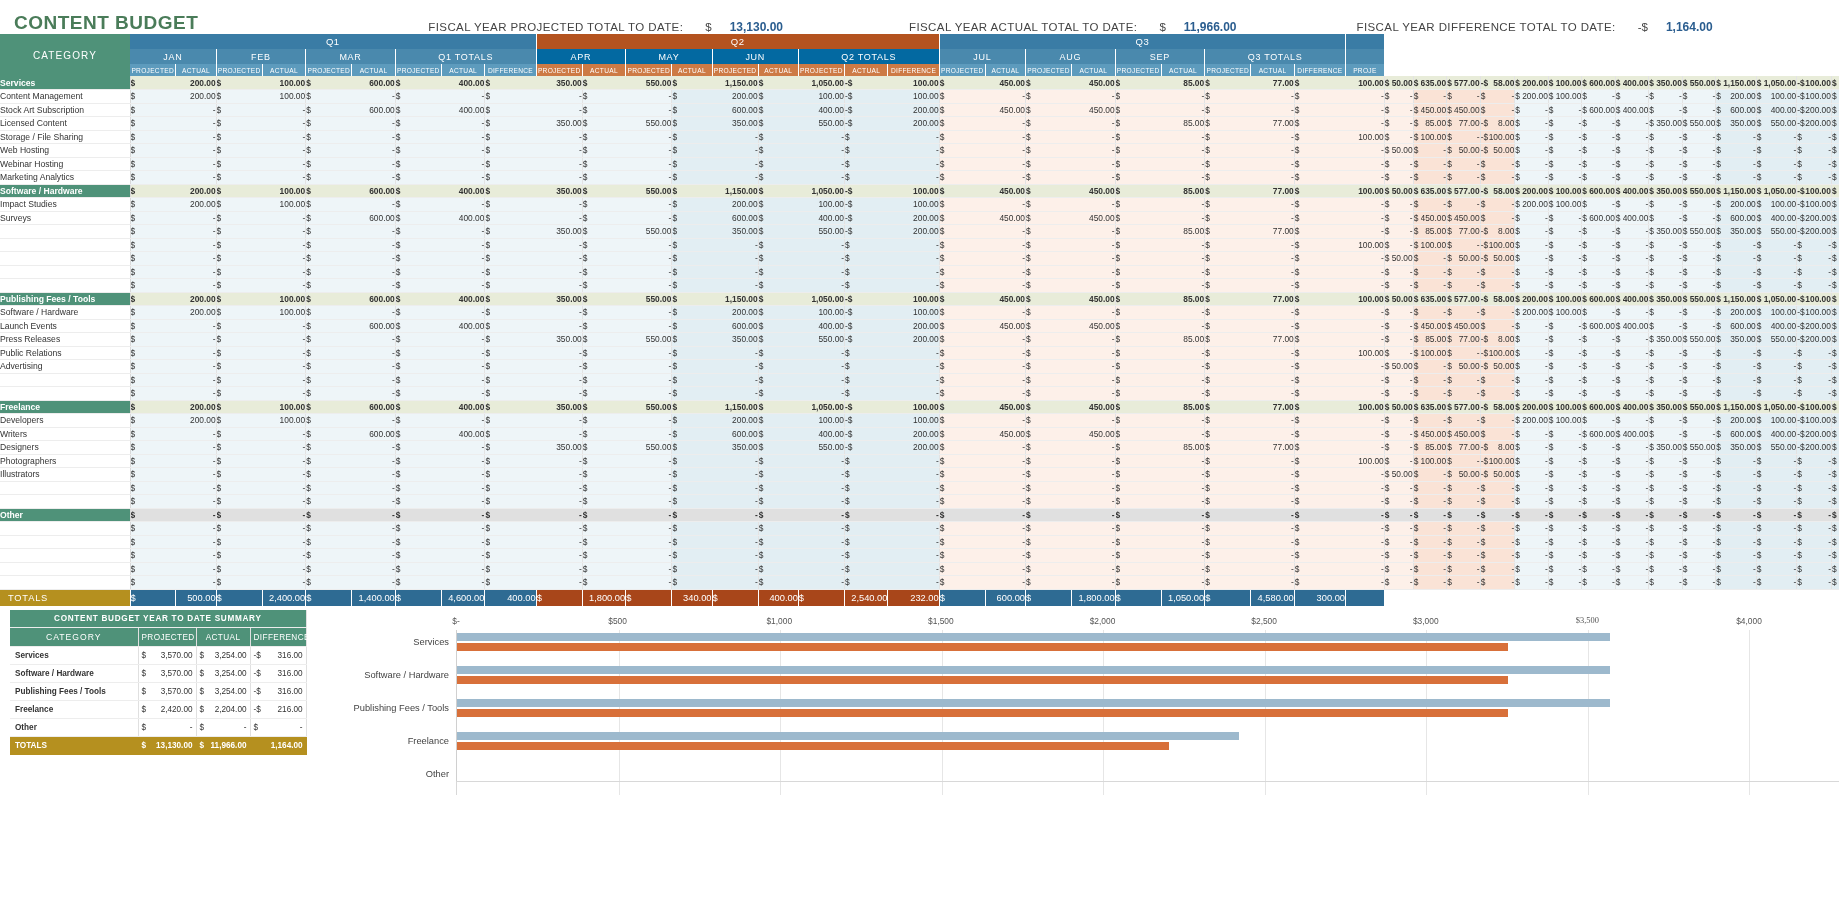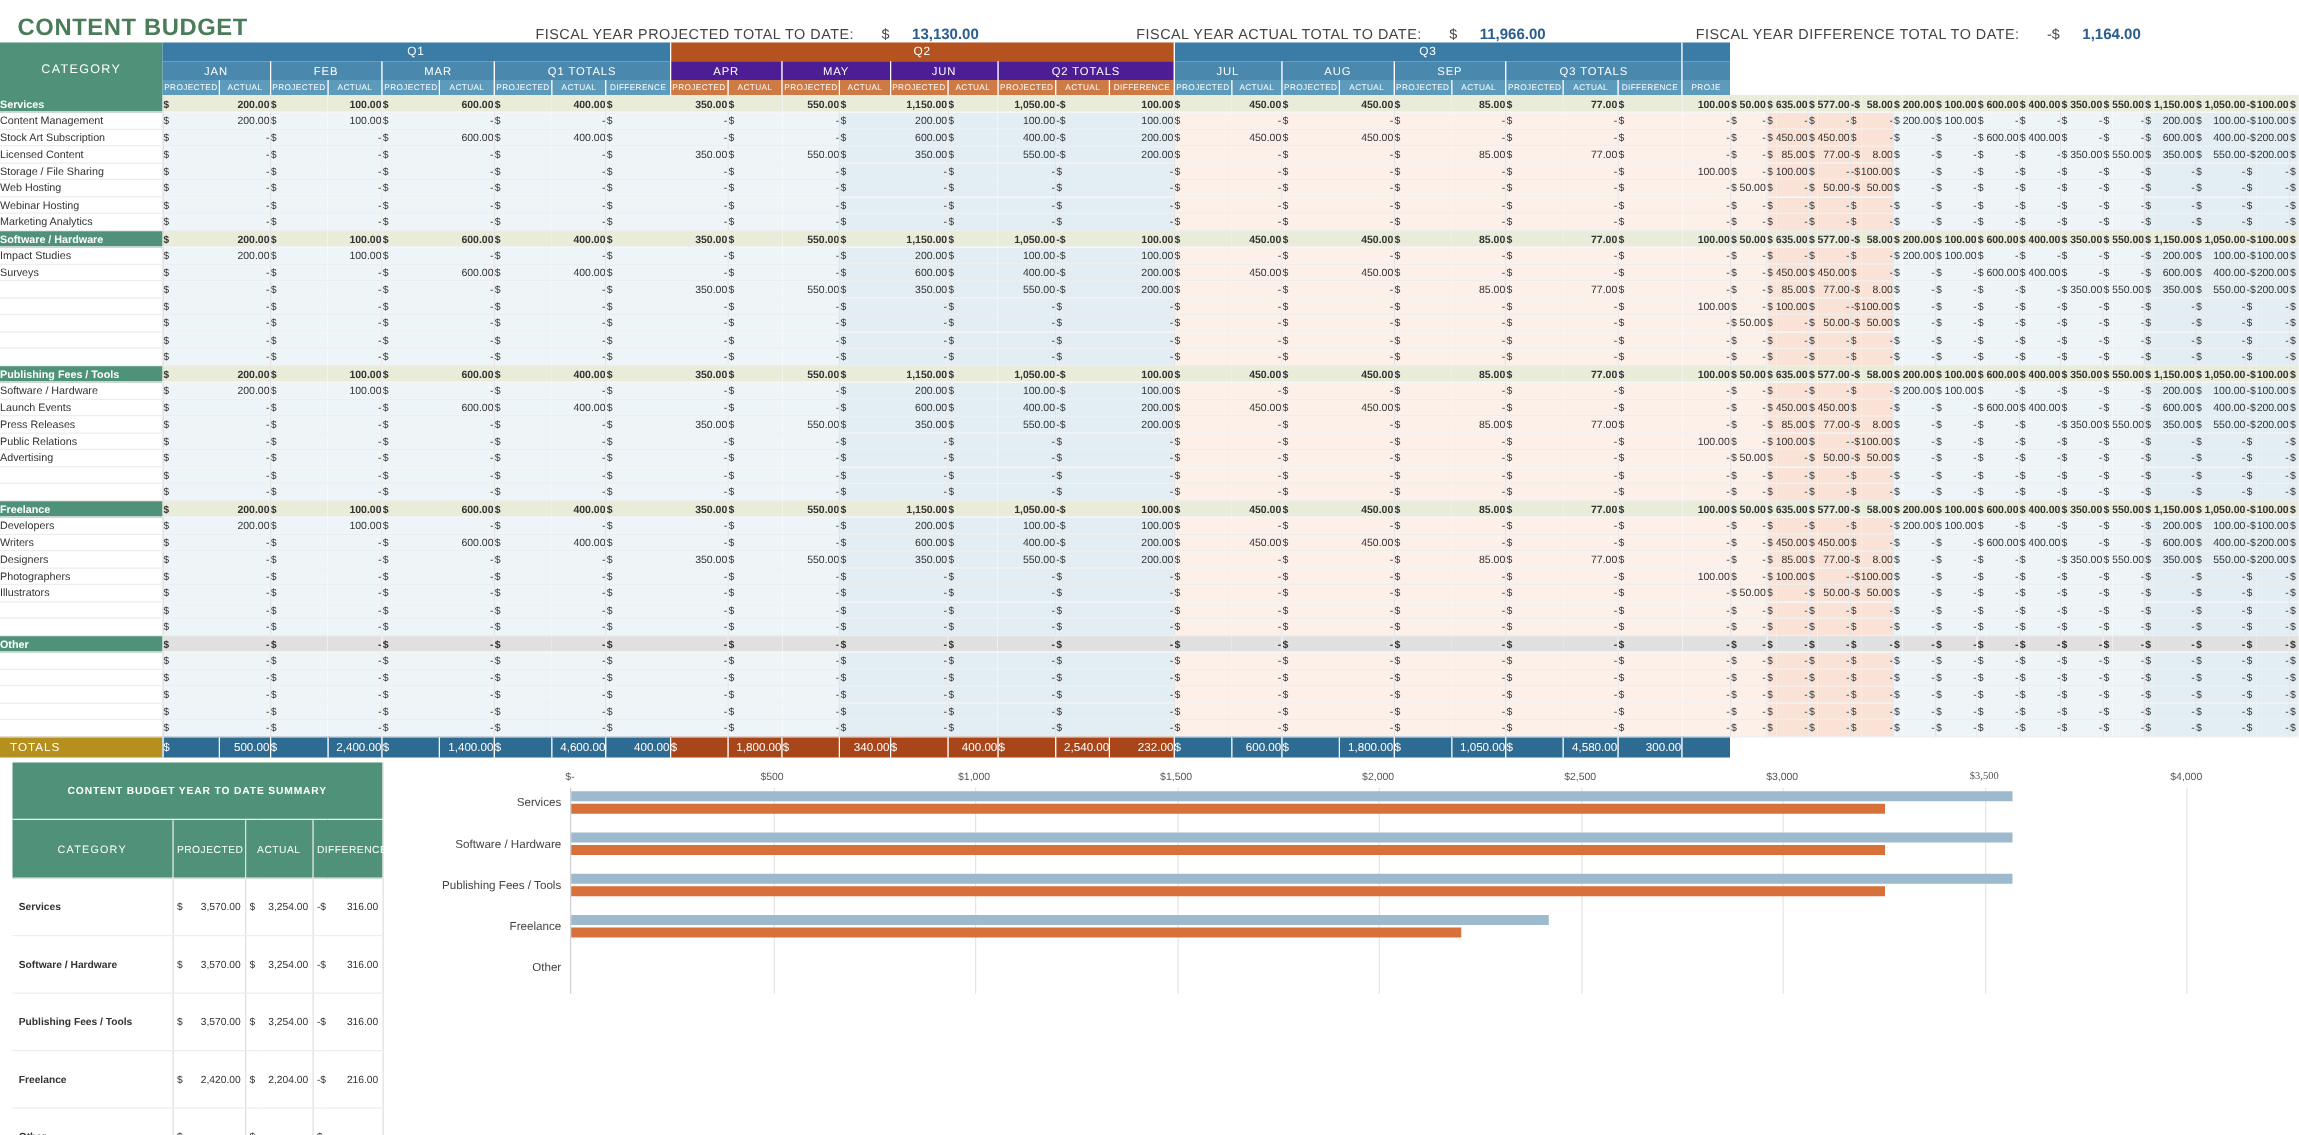--- a/index.html
+++ b/index.html
@@ -39,21 +39,21 @@
   .q3band { background:#3a7ca5; color:#fff; }
   .qband-cell {
     text-align:center; font-size:9.5px; letter-spacing:.6px; height:15px;
     border-right:1px solid #fff;
   }
   .mon {
     text-align:center; font-size:9px; letter-spacing:.7px; height:15px;
     border-right:1px solid #fff; color:#fff;
   }
   .mon.b { background:#4a89ad; }
-  .mon.o { background:#4c1d95; }
+  .mon.o { background:#0369a1; }
   .sub {
     text-align:center; font-size:6.6px; letter-spacing:.3px; height:12px;
     color:#fff; border-right:1px solid #fff;
   }
   .sub.b { background:#5d9bbd; }
   .sub.o { background:#cd7a45; }
   .catheader {
     background:#4f9279; color:#fff; text-align:center;
     font-size:10px; letter-spacing:1.1px; vertical-align:middle;
   }
@@ -101,21 +101,21 @@
     background:#4f9279; color:#fff; text-align:center;
     font-size:9.6px; letter-spacing:.7px; height:19px; font-weight:bold;
   }
   .sum-hd {
     background:#4f9279; color:#fff; font-size:7.6px; letter-spacing:.4px;
     height:15px; text-align:center; border-right:1px solid #fff;
   }
   .sum-hd.cat { letter-spacing:1px; font-size:8.6px; }
   .summary td {
     height:13.5px; font-size:8.2px; border-right:1px solid #e0e0e0;
-    border-bottom:1px solid #ededed; padding:18px 3px; white-space:nowrap;
+    border-bottom:1px solid #ededed; padding:4px 3px; white-space:nowrap;
   }
   .summary td.name { padding-left:5px; font-weight:bold; background:#fff; }
   .summary td.c { text-align:left; width:9px; border-right:none; padding-right:0; }
   .summary td.v { text-align:right; }
   .summary tr.tot td { background:#b5901f; color:#fff; font-weight:bold; border-color:#b5901f; }
 
   .chart { flex:1; position:relative; margin-left:16px; padding-top:6px; }
   .chart-title { text-align:center; font-size:11.5px; letter-spacing:.7px; color:#444; }
   .axis-labels { position:relative; height:14px; margin-left:130px; margin-right:90px; }
   .axis-labels span { position:absolute; font-size:8.4px; color:#555; transform:translateX(-50%); }

